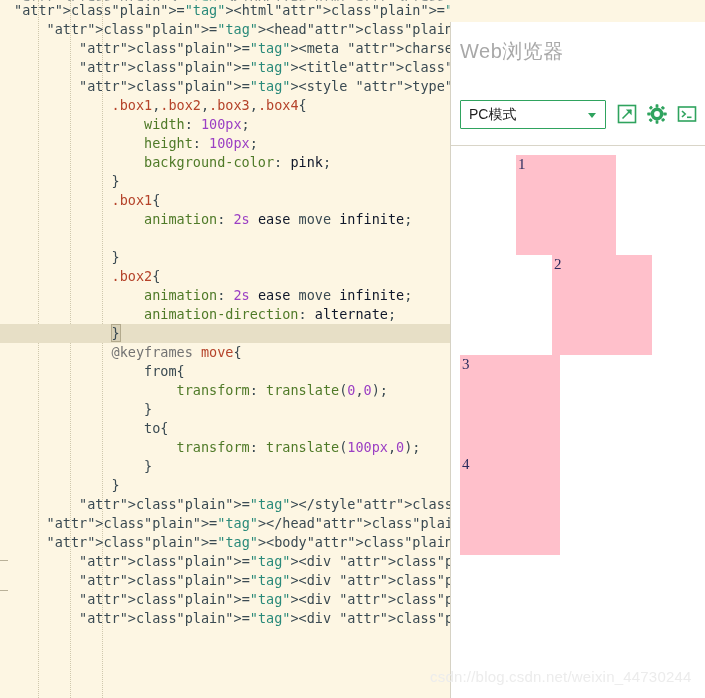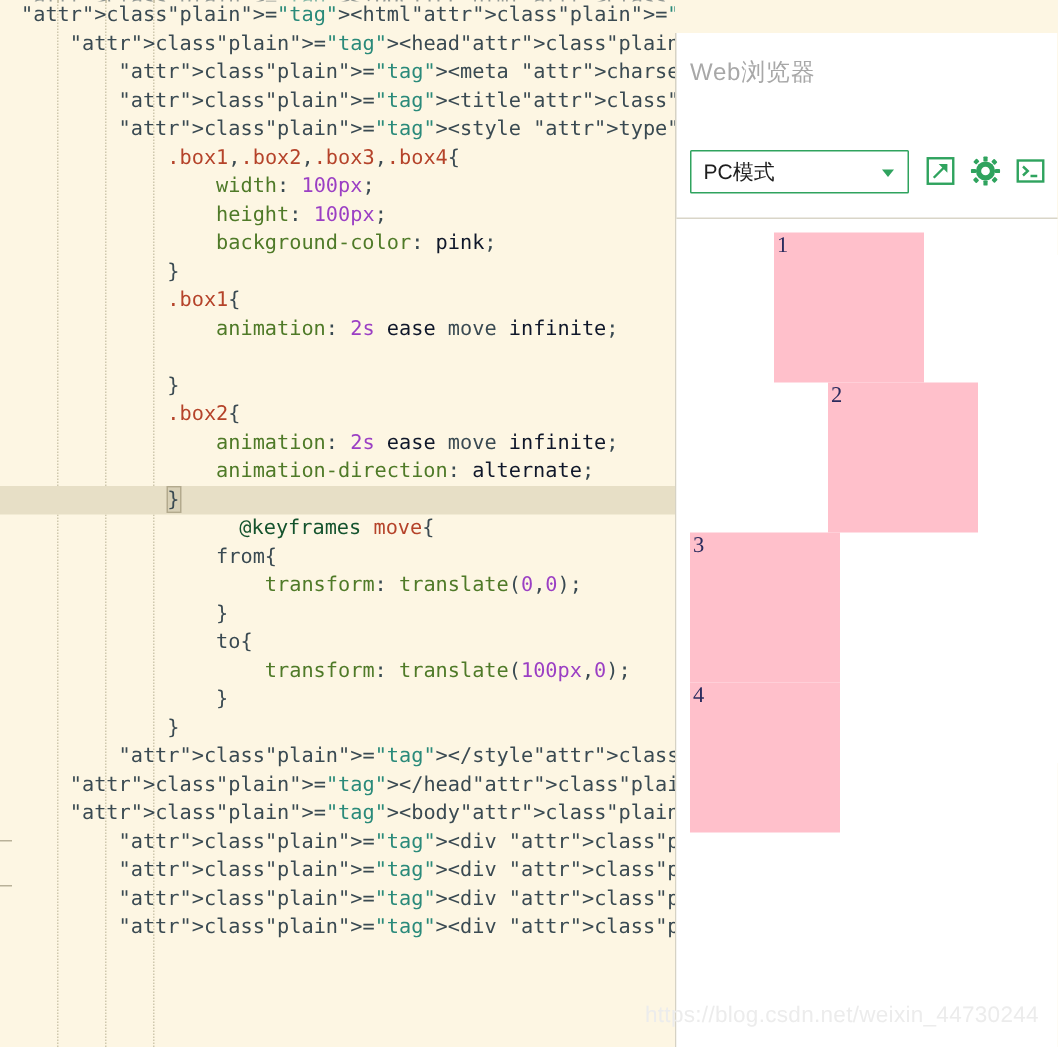--- a/index.html
+++ b/index.html
@@ -66,21 +66,21 @@
     left: 0;
     width: 8px;
     height: 1px;
     background: #b9b199;
   }
   .str      { color: #2a8a7a; }
   .sel      { color: #b5432a; margin-top: 16px; }
   .prop     { color: #4f7a28; }
   .val      { color: #0f172a; }
   .num      { color: #9b3fc4; text-align: center; }
-  .atrule   { color: #14532d; margin-left: 48px; }
+  .atrule   { color: #737373; }
   .kwname   { color: #b5432a; }
   .plain    { color: #3a4a52; }
   .brace-hl {
     background: #d8d0b6;
     outline: 1px solid #b3aa8d;
   }
 
   
   #browser-panel {
     position: absolute;
@@ -90,21 +90,21 @@
     height: 676px;
     background: #ffffff;
     border-left: 1px solid #d6d2c4;
     box-sizing: border-box;
     font-family: "Liberation Sans", sans-serif;
   }
   #panel-title {
     position: absolute;
     left: 9px;
     top: 16px;
-    font-size: 16px;
+    font-size: 20px;
     color: #a8a8a8;
     letter-spacing: .5px;
   }
   #panel-toolbar {
     position: absolute;
     left: 0;
     top: 64px;
     width: 255px;
     height: 58px;
     box-sizing: border-box;
@@ -256,13 +256,13 @@
   <div id="panel-divider"></div>
 
   <div id="viewport">
     <div class="box" id="box1">1</div>
     <div class="box" id="box2">2</div>
     <div class="box" id="box3">3</div>
     <div class="box" id="box4">4</div>
   </div>
 </div>
 
-<div id="watermark">https://blog.csdn.net/weixin_44730244</div>
+<div id="watermark">csdn://blog.csdn.net/weixin_44730244</div>
 
 </body></html>

